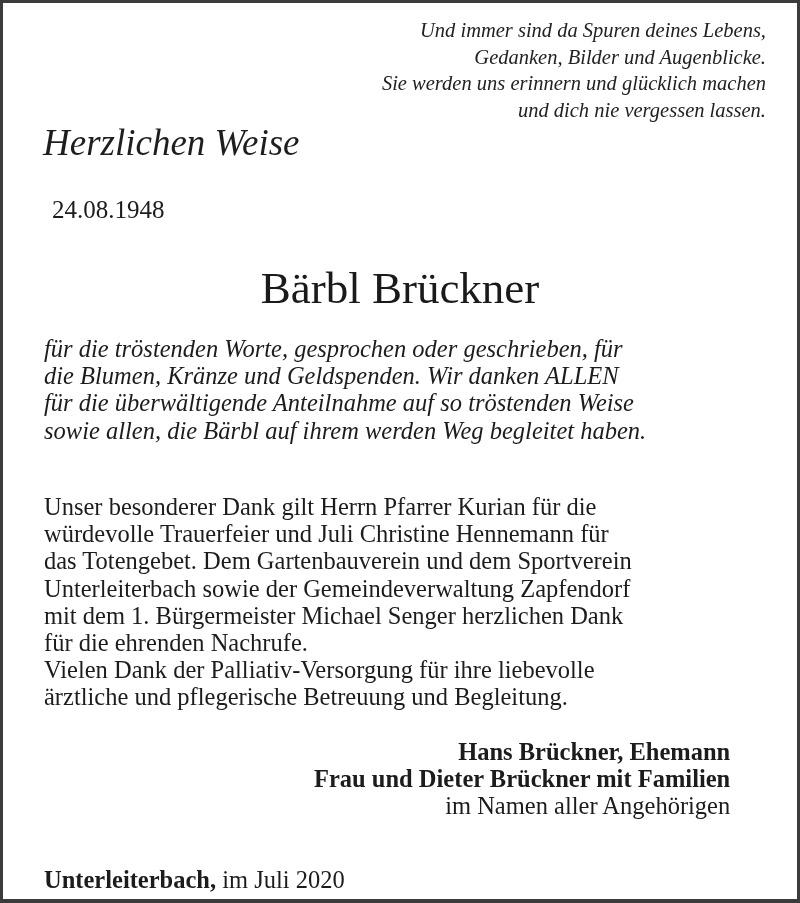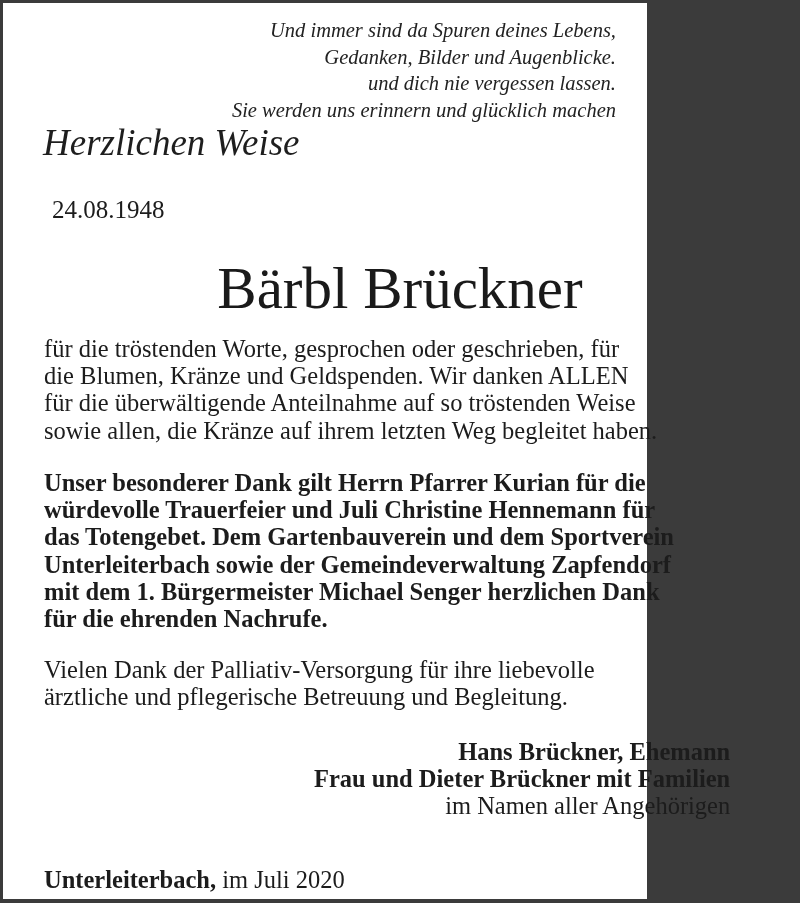--- a/index.html
+++ b/index.html
@@ -6,21 +6,21 @@
     html, body {
       width: 800px;
       height: 903px;
       background: #3b3b3b;
       overflow: hidden;
     }
     .page {
       position: absolute;
       left: 3px;
       top: 3px;
-      width: 644px;
+      width: 794px;
       height: 896px;
       background: #ffffff;
       color: #1c1c1c;
       font-family: "Liberation Serif", "DejaVu Serif", serif;
     }
     .quote {
       position: absolute;
       right: 31px;
       top: 14px;
       width: 560px;
@@ -46,34 +46,34 @@
       top: 192px;
       font-size: 25px;
       line-height: 30px;
     }
     .name {
       position: absolute;
       left: 0;
       width: 794px;
       top: 258px;
       text-align: center;
-      font-size: 59px;
+      font-size: 45px;
       line-height: 54px;
       color: #1a1a1a;
     }
     .para {
       position: absolute;
       left: 41px;
       width: 740px;
       font-size: 24.5px;
       line-height: 27.2px;
     }
     .para span { display: block; white-space: nowrap; }
-    .p1 { top: 332px; }
-    .p2 { top: 466px; font-weight: bold; }
+    .p1 { top: 332px; font-style: italic; }
+    .p2 { top: 490px; }
     .p3 { top: 653px; }
     .signature {
       position: absolute;
       left: 311px;
       top: 735px;
       font-size: 24.5px;
       line-height: 27.2px;
       text-align: right;
     }
     .signature span { display: block; white-space: nowrap; }
@@ -89,35 +89,35 @@
     }
   </style>
 </head>
 <body>
 
 <div class="page">
 
   <div class="quote">
     <span>Und immer sind da Spuren deines Lebens,</span>
     <span>Gedanken, Bilder und Augenblicke.</span>
+    <span>Sie werden uns erinnern und glücklich machen</span>
     <span>und dich nie vergessen lassen.</span>
-    <span>Sie werden uns erinnern und glücklich machen</span>
   </div>
 
   <div class="heading">Herzlichen Weise</div>
 
   <div class="birthdate">24.08.1948</div>
 
   <div class="name">Bärbl Brückner</div>
 
   <div class="para p1">
     <span>für die tröstenden Worte, gesprochen oder geschrieben, für</span>
     <span>die Blumen, Kränze und Geldspenden. Wir danken ALLEN</span>
     <span>für die überwältigende Anteilnahme auf so tröstenden Weise</span>
-    <span>sowie allen, die Kränze auf ihrem letzten Weg begleitet haben.</span>
+    <span>sowie allen, die Bärbl auf ihrem werden Weg begleitet haben.</span>
   </div>
 
   <div class="para p2">
     <span>Unser besonderer Dank gilt Herrn Pfarrer Kurian für die</span>
     <span>würdevolle Trauerfeier und Juli Christine Hennemann für</span>
     <span>das Totengebet. Dem Gartenbauverein und dem Sportverein</span>
     <span>Unterleiterbach sowie der Gemeindeverwaltung Zapfendorf</span>
     <span>mit dem 1. Bürgermeister Michael Senger herzlichen Dank</span>
     <span>für die ehrenden Nachrufe.</span>
   </div>

